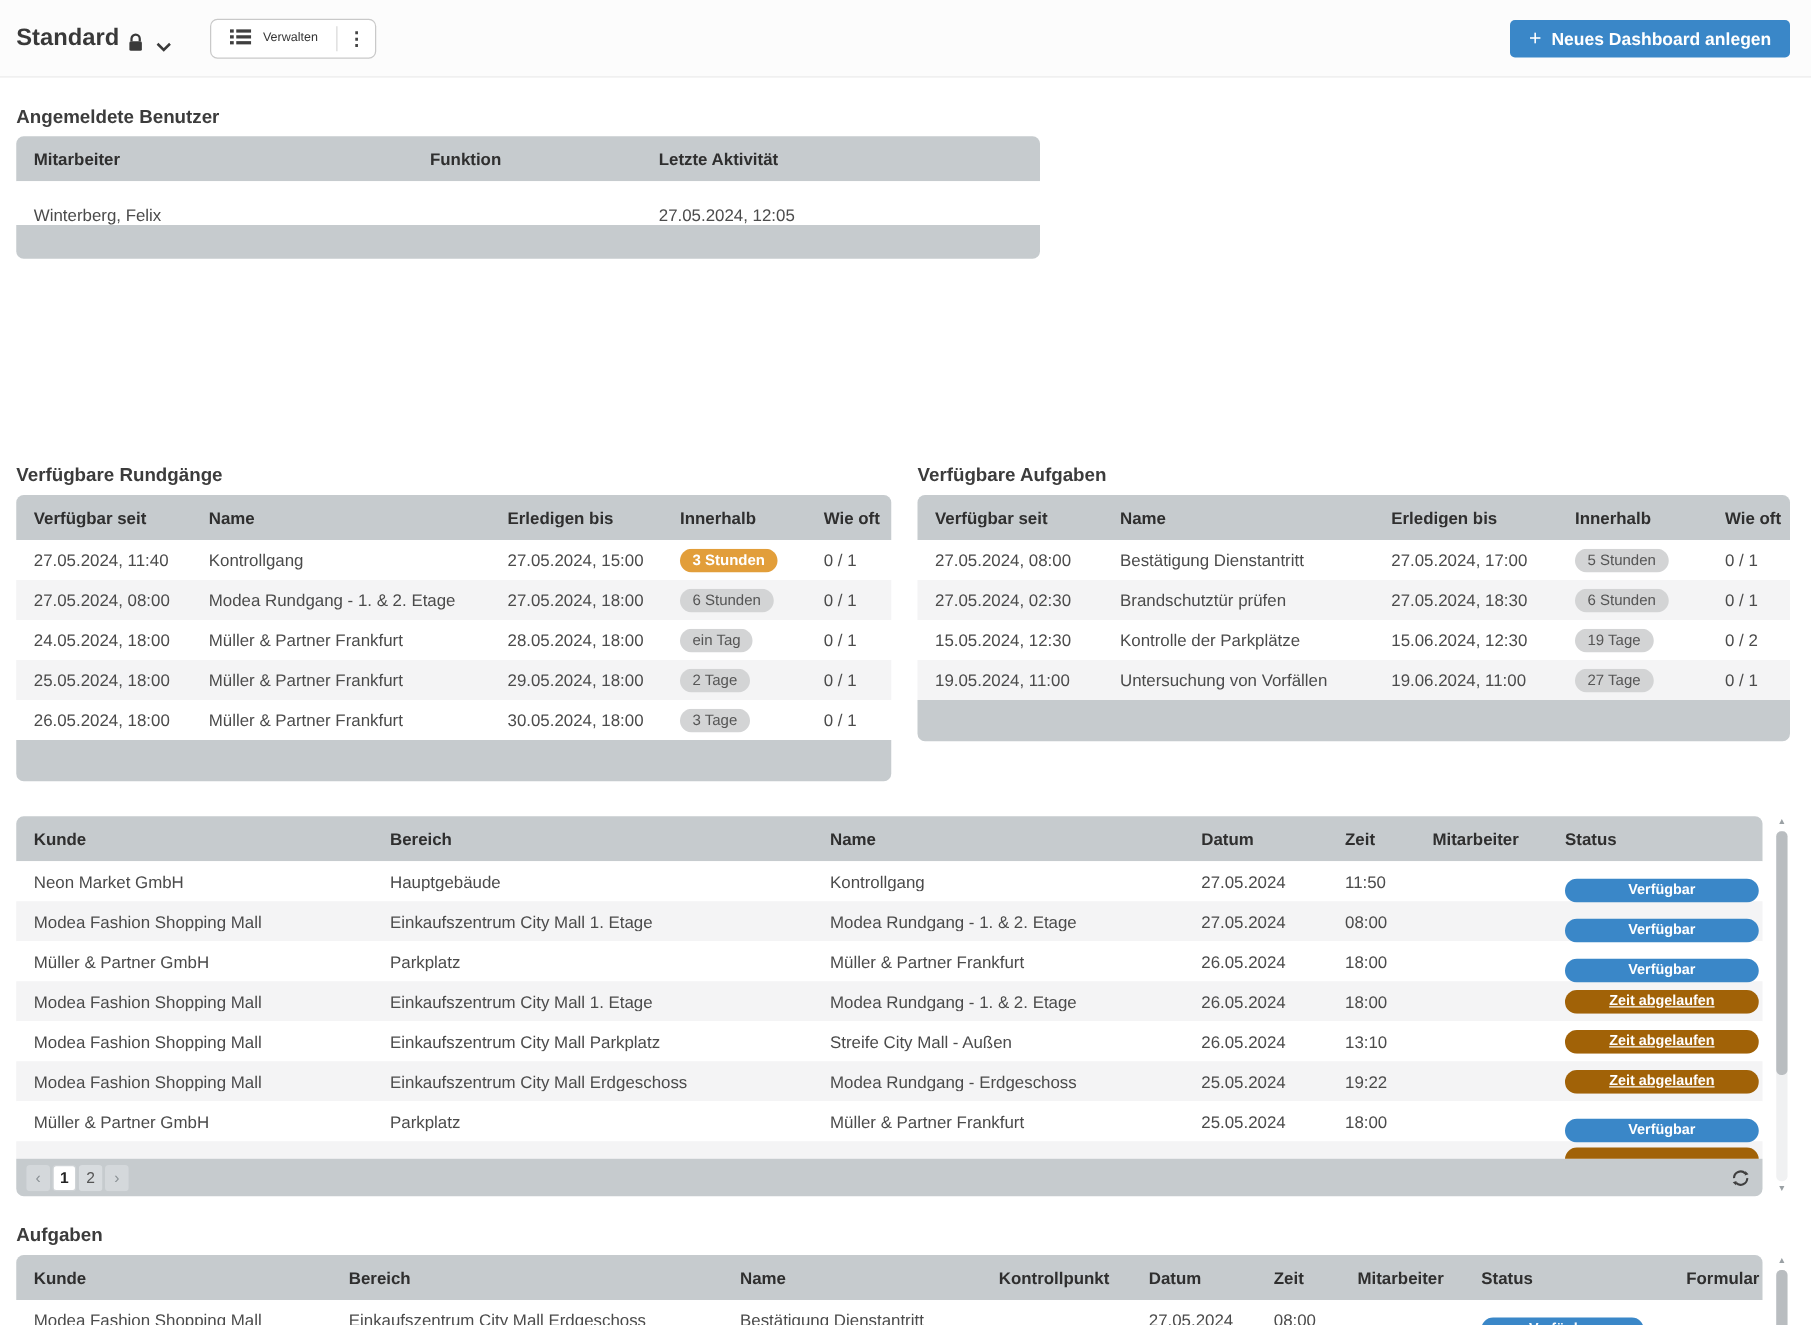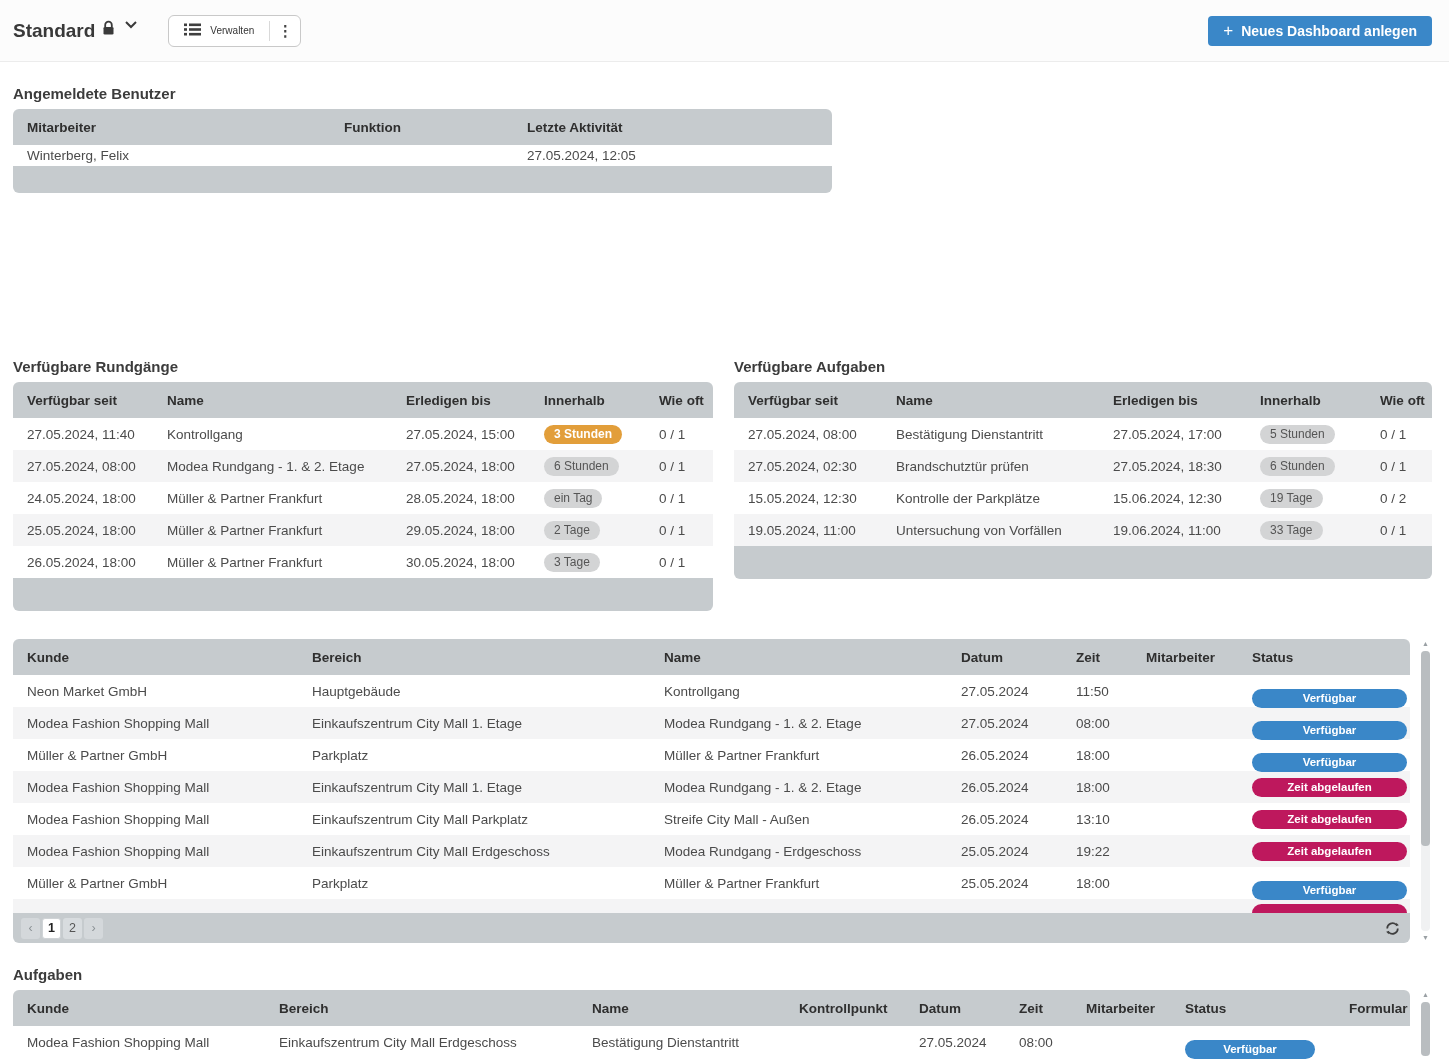--- a/index.html
+++ b/index.html
@@ -3,21 +3,21 @@
 <meta charset="utf-8">
 <style>
   * { margin:0; padding:0; box-sizing:border-box; }
   html,body { width:1449px; height:1060px; overflow:hidden; background:#ffffff;
               font-family:"Liberation Sans", sans-serif; color:#4b4b4b; font-size:13.5px; }
 
   
   .topbar { height:62px; display:flex; align-items:center; justify-content:space-between;
             padding:0 17px 0 13px; background:#fcfcfc; border-bottom:1px solid #ececec; }
   .topbar-left { display:flex; align-items:center; }
-  .dash-title-group { display:flex; align-items:flex-start; cursor:pointer; }
+  .dash-title-group { display:flex; align-items:flex-end; cursor:pointer; }
   .dash-title { font-size:19px; font-weight:bold; color:#393939; }
   .lock { margin-left:7px; display:flex; align-items:center; }
   .chev { margin-left:9px; display:flex; align-items:center; }
   .manage-group { display:flex; align-items:stretch; margin-left:30px; height:32px;
                   background:#fff; border:1px solid #c9c9c9; border-radius:6px; overflow:hidden; }
   .manage-btn { display:flex; align-items:center; gap:9px; border:none; background:transparent;
                 padding:0 15px; font-family:inherit; font-size:10px; color:#353535; cursor:pointer; }
   .v-divider { width:1px; background:#d9d9d9; margin:5px 0; }
   .kebab-btn { border:none; background:transparent; width:30px; font-size:15px; font-weight:bold;
                color:#444; cursor:pointer; }
@@ -36,21 +36,21 @@
   .thead { display:flex; align-items:center; height:36px; background:#c6cbce;
            border-radius:6px 6px 0 0; }
   .th { font-weight:bold; color:#2f2f2f; }
   .th,.td { padding-left:14px; white-space:nowrap; overflow:hidden; }
   .tr { display:flex; align-items:center; height:32px; background:#fff; cursor:pointer; }
   .tr.even { background:#f4f4f5; }
   .tfoot { height:33px; background:#c6cbce; border-radius:0 0 6px 6px; }
 
   
   .t-users { width:819px; }
-  .t-users .tr { height:21px; }
+  .t-users .tr { height:35px;align-items:flex-end; }
   .t-users .tfoot { height:27px; }
   .t-users .c0 { width:317px; } .t-users .c1 { width:183px; } .t-users .c2 { flex:1; }
 
   
   .t-avtours { width:700px; }
   .t-avtours .c0 { width:140px; } .t-avtours .c1 { width:239px; }
   .t-avtours .c2 { width:138px; } .t-avtours .c3 { width:115px; } .t-avtours .c4 { flex:1; }
 
   
   .t-avtasks { width:698px; }
@@ -74,21 +74,21 @@
   .t-tasks .pill { width:130px; }
 
   
   .badge { display:inline-block; height:19px; line-height:19px; padding:0 10px;
            border-radius:10px; font-size:12px; }
   .variant-orange { background:#e29e3a; color:#fff; font-weight:bold; }
   .variant-gray   { background:#d3d4d5; color:#555; }
   .pill { display:inline-block; width:155px; height:19px; line-height:19px; border-radius:10px;
           text-align:center; font-size:11.5px; font-weight:bold; color:#fff; cursor:pointer; }
   .variant-blue { background:#3a87c8;margin-top:15px; }
-  .variant-red  { background:#be185d; }
+  .variant-red  { background:#a16207;text-decoration:underline; }
 
   
   .pag-foot { display:flex; align-items:center; justify-content:space-between;
               height:30px; padding:0 10px 0 8px; }
   .pagination { display:flex; gap:2px; }
   .pg-btn { min-width:19px; height:21px; padding:0 5px; border:1px solid transparent;
             border-radius:3px; background:#d8dcdf; color:#555; font-size:12.5px;
             display:flex; align-items:center; justify-content:center;
             font-family:inherit; cursor:pointer; }
   .pg-btn.pg-nav { color:#8a9094; background:#d4d8db; }
@@ -247,21 +247,21 @@
           <div class="td c0">15.05.2024, 12:30</div>
           <div class="td c1">Kontrolle der Parkplätze</div>
           <div class="td c2">15.06.2024, 12:30</div>
           <div class="td c3"><span class="badge variant-gray">19 Tage</span></div>
           <div class="td c4">0 / 2</div>
         </div>
         <div class="tr even">
           <div class="td c0">19.05.2024, 11:00</div>
           <div class="td c1">Untersuchung von Vorfällen</div>
           <div class="td c2">19.06.2024, 11:00</div>
-          <div class="td c3"><span class="badge variant-gray">33 Tage</span></div>
+          <div class="td c3"><span class="badge variant-gray">27 Tage</span></div>
           <div class="td c4">0 / 1</div>
         </div>
         <div class="tfoot"></div>
       </div>
     </section>
   </div>
 
   <section style="margin-top:28px;">
     <div class="widget widget-tours">
       <div class="t-tours">

